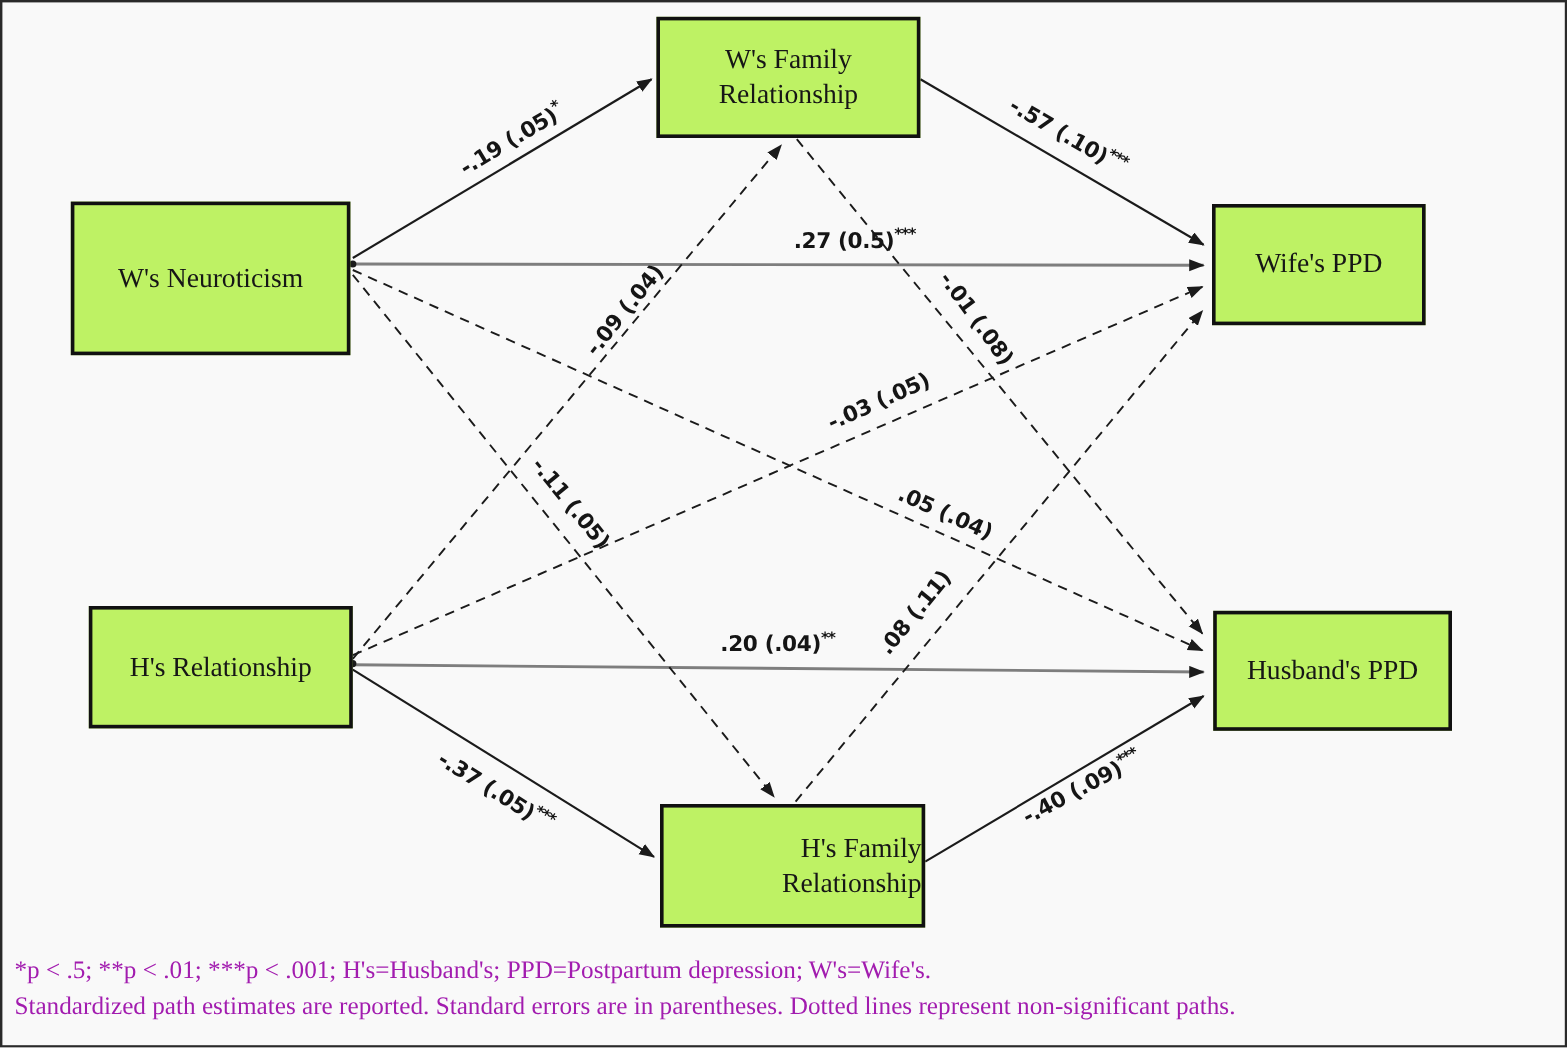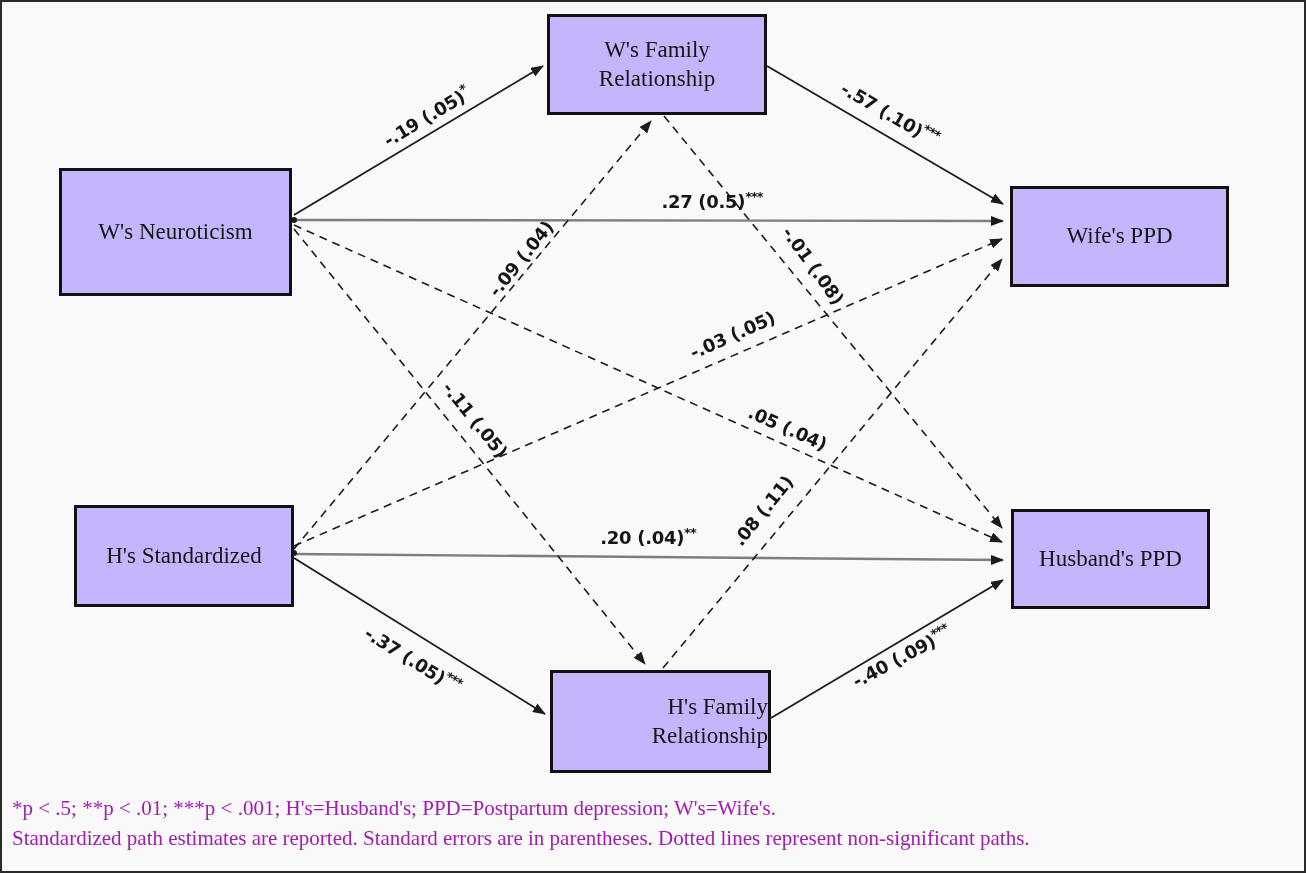--- a/index.html
+++ b/index.html
@@ -19,34 +19,34 @@
     width: 1306px; height: 873px;
   }
   .solid-line  { stroke: #1b1b1b; stroke-width: 1.8; fill: none; }
   .gray-line   { stroke: #7e7e7e; stroke-width: 2.4; fill: none; }
   .dashed-line { stroke: #1b1b1b; stroke-width: 1.6; stroke-dasharray: 8 6; fill: none; }
 
   .node {
     position: absolute;
     box-sizing: border-box;
     border: 3px solid #111;
-    background: #c4b5fd;
+    background: #bef264;
     display: flex;
     flex-direction: column;
     align-items: center;
     justify-content: center;
     text-align: center;
     font-size: 23px;
     line-height: 1.25;
     color: #161616;
   }
   .node span { display: block; }
   .nd-wneuro  { left: 57px;   top: 166px; width: 233px; height: 128px; }
   .nd-wfam    { left: 545px;  top: 12px;  width: 220px; height: 101px; }
-  .nd-wifeppd { left: 1008px; top: 184px; width: 219px; height: 101px; }
+  .nd-wifeppd { left: 1008px; top: 168px; width: 178px; height: 101px; }
   .nd-hneuro  { left: 72px;   top: 503px; width: 220px; height: 102px; }
   .nd-hfam    { left: 548px;  top: 668px; width: 221px; height: 103px; align-items: flex-end; }
   .nd-husppd  { left: 1009px; top: 507px; width: 199px; height: 100px; }
 
   .plabel {
     position: absolute;
     transform: translate(-50%, -50%) rotate(var(--rot, 0deg));
     font-family: "DejaVu Sans", sans-serif;
     font-weight: 700;
     font-size: 18px;
@@ -112,21 +112,21 @@
     <span>W's Neuroticism</span>
   </div>
   <div class="node nd-wfam">
     <span>W's Family</span>
     <span>Relationship</span>
   </div>
   <div class="node nd-wifeppd">
     <span>Wife's PPD</span>
   </div>
   <div class="node nd-hneuro">
-    <span>H's Standardized</span>
+    <span>H's Relationship</span>
   </div>
   <div class="node nd-hfam">
     <span>H's Family</span>
     <span>Relationship</span>
   </div>
   <div class="node nd-husppd">
     <span>Husband's PPD</span>
   </div>
 
   <div class="plabel pl1">

